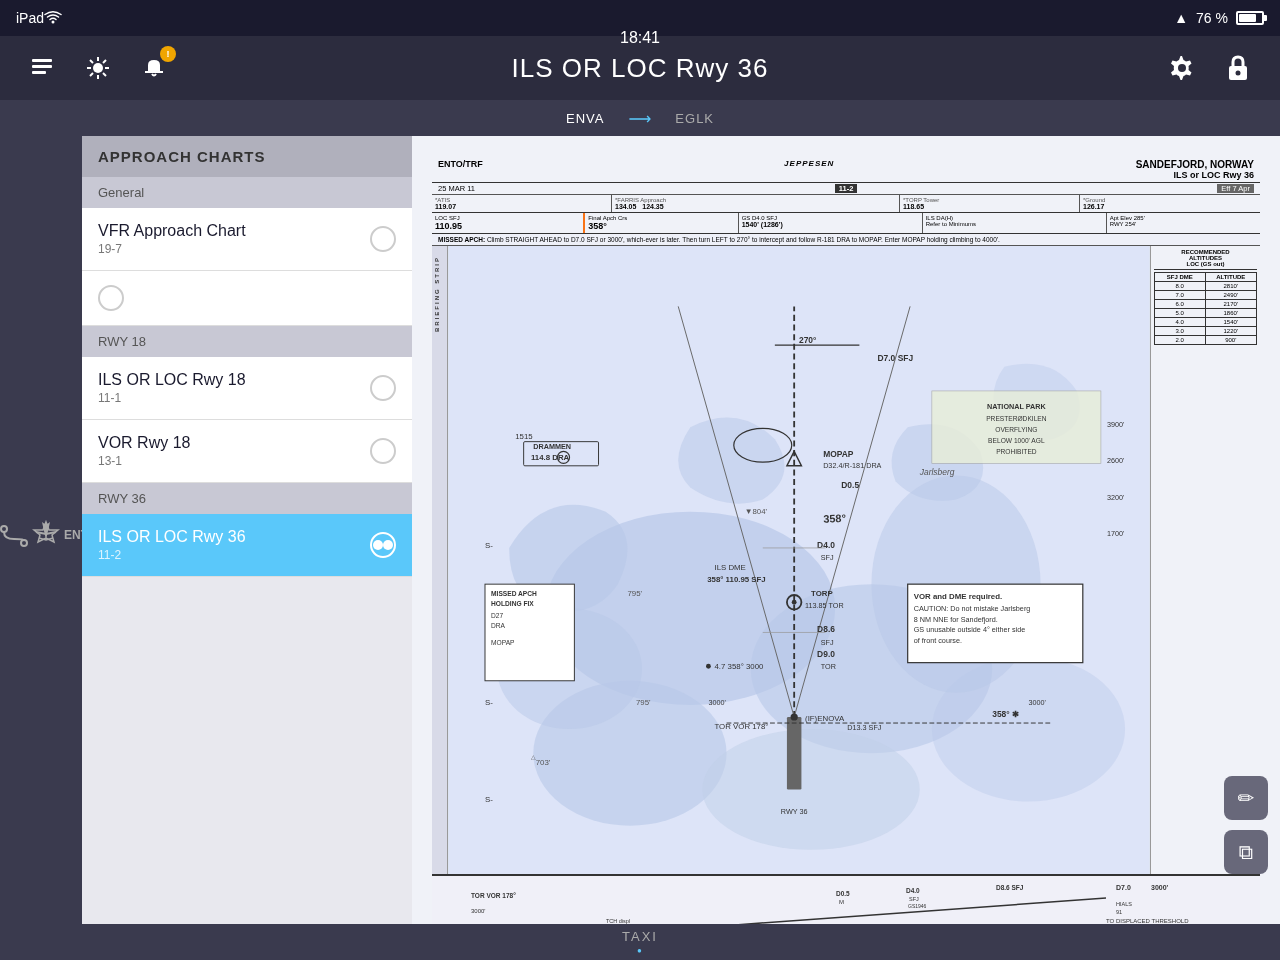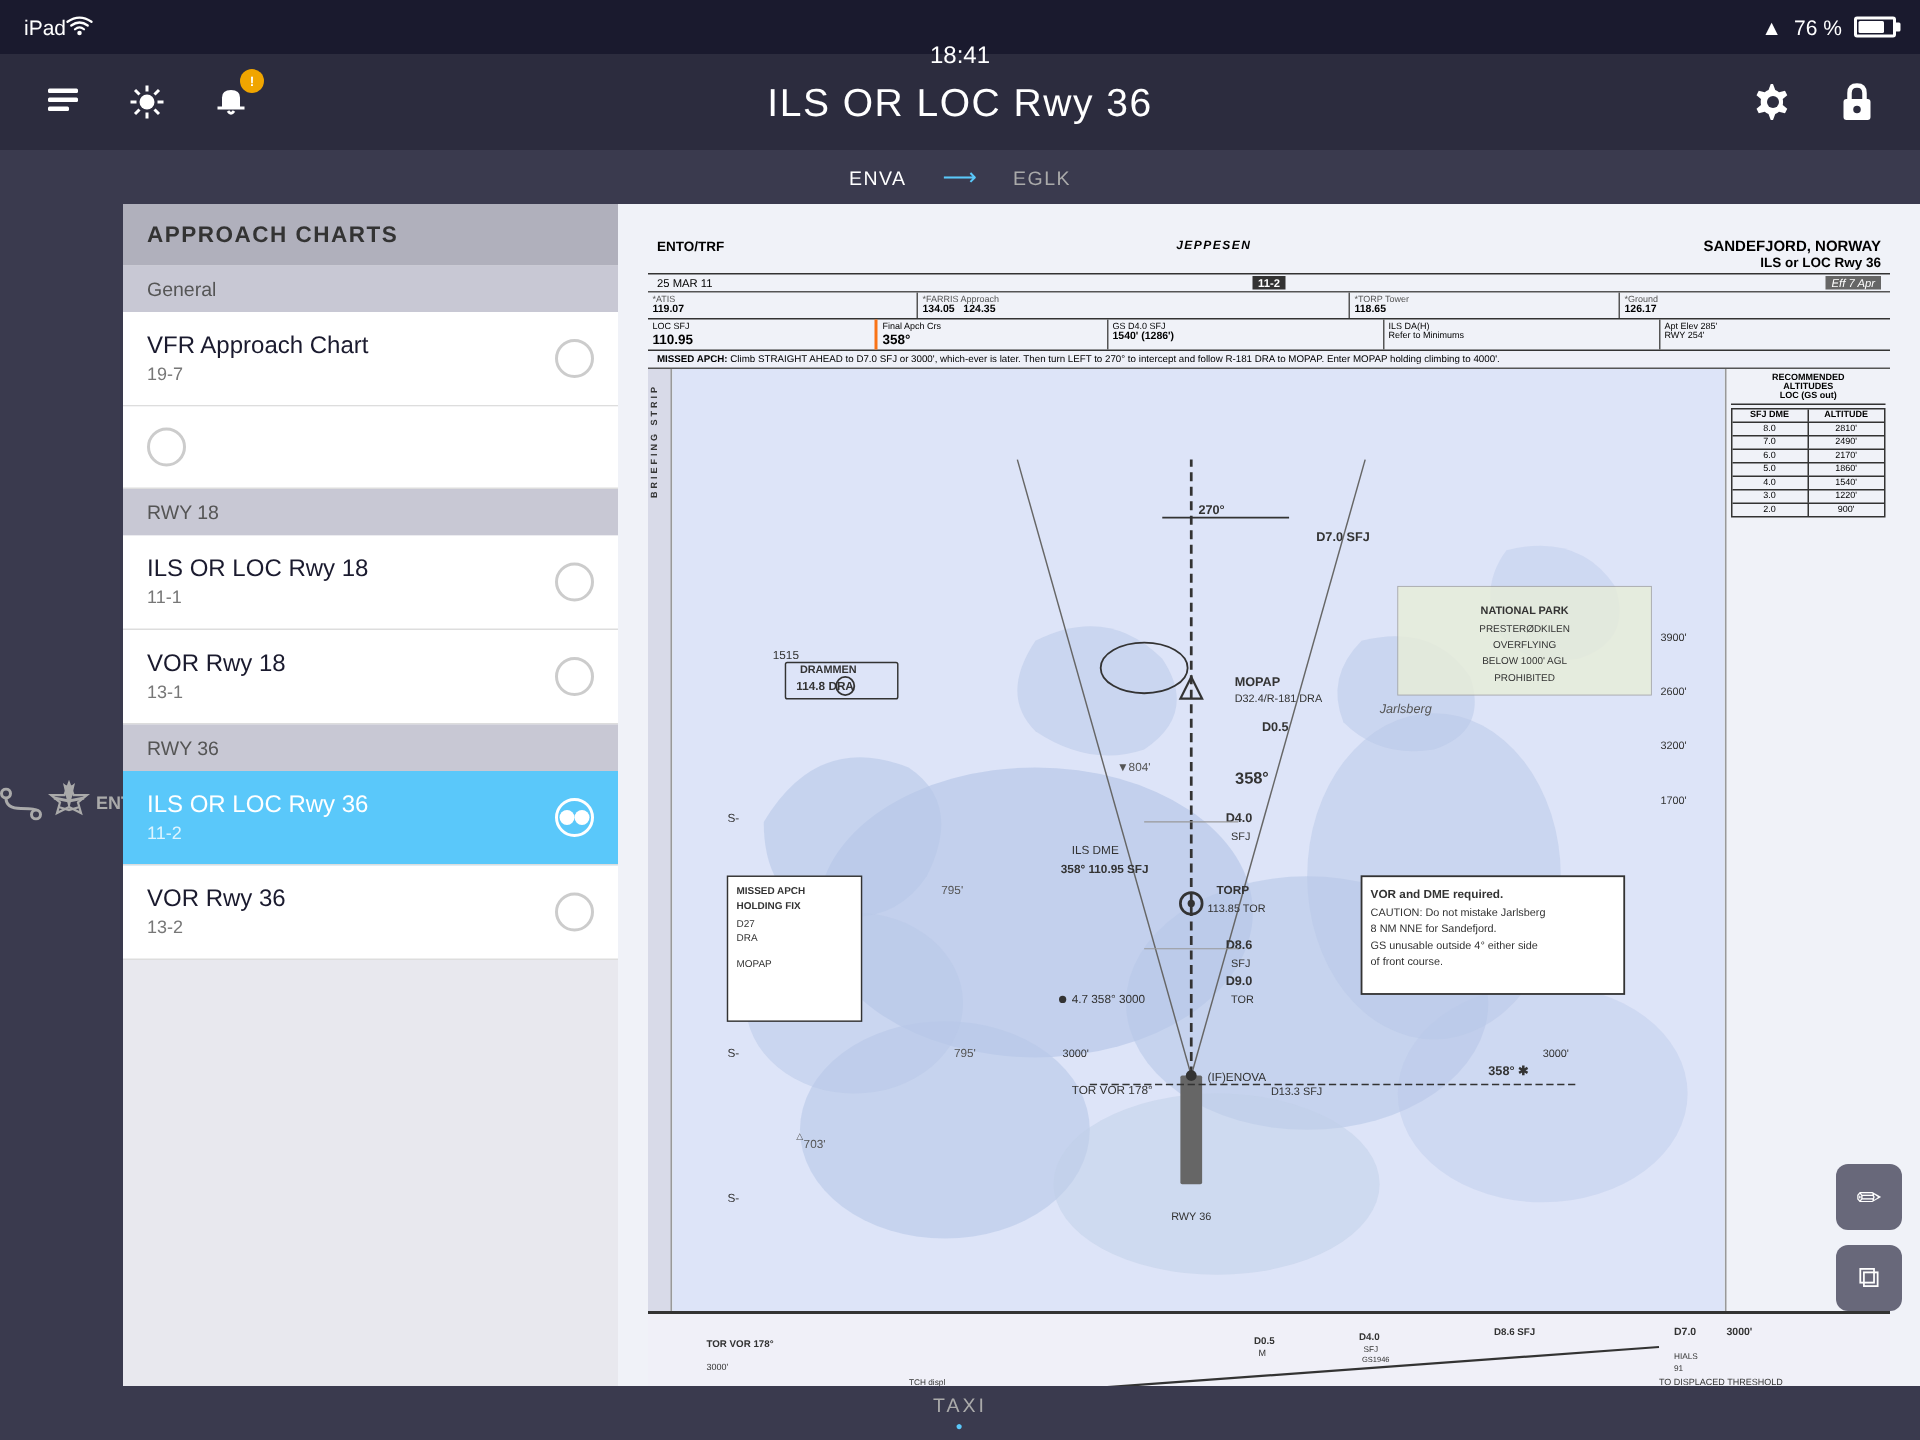--- a/index.html
+++ b/index.html
@@ -406,48 +406,41 @@
     <div class="section-header">RWY 36</div>
     <div class="chart-item active">
       <div>
         <div class="chart-name">ILS OR LOC Rwy 36</div>
         <div class="chart-number">11-2</div>
       </div>
       <div class="chart-radio checked">
           <div style="width:10px;height:10px;border-radius:50%;background:white;"></div>
         </div>
     </div>
-    <div class="chart-item">
-      <div>
-        <div class="chart-name">VOR Rwy 36</div>
-        <div class="chart-number">13-2</div>
-      </div>
-      <div class="chart-radio"></div>
-    </div>
   </div>
 
   <div id="content">
     <div class="chart-container">
       <div class="jeppesen-chart">
 
         <div style="display:flex;justify-content:space-between;align-items:flex-start;padding:3px 6px 2px 6px;border-bottom:1.5px solid #333;">
           <div style="font-size:9px;font-weight:bold;">ENTO/TRF</div>
           <div style="text-align:center;">
             <div style="font-size:8px;font-style:italic;font-weight:bold;letter-spacing:1px;">JEPPESEN</div>
           </div>
           <div style="text-align:right;">
             <div style="font-size:10px;font-weight:bold;">SANDEFJORD, NORWAY</div>
             <div style="font-size:9px;font-weight:bold;">ILS or LOC Rwy 36</div>
           </div>
         </div>
 
         <div style="display:flex;justify-content:space-between;padding:1px 6px;border-bottom:1px solid #555;font-size:7.5px;">
           <span>25 MAR 11</span>
           <span style="background:#333;color:white;padding:0 4px;font-weight:bold;">11-2</span>
-          <span style="background:#666;color:white;padding:0 4px;font-style:italic;">Eff 7 Apr</span>
+          <span style="background:#666;color:white;padding:0 4px;">Eff 7 Apr</span>
         </div>
 
         <div style="display:grid;grid-template-columns:1fr 1.6fr 1fr 1fr;border-bottom:1.5px solid #333;font-size:7px;">
           <div style="border-right:1px solid #555;padding:2px 3px;">
             <div style="font-size:6px;color:#555;">*ATIS</div>
             <div style="font-weight:bold;">119.07</div>
           </div>
           <div style="border-right:1px solid #555;padding:2px 3px;">
             <div style="font-size:6px;color:#555;">*FARRIS Approach</div>
             <div style="font-weight:bold;">134.05 &nbsp; 124.35</div>

